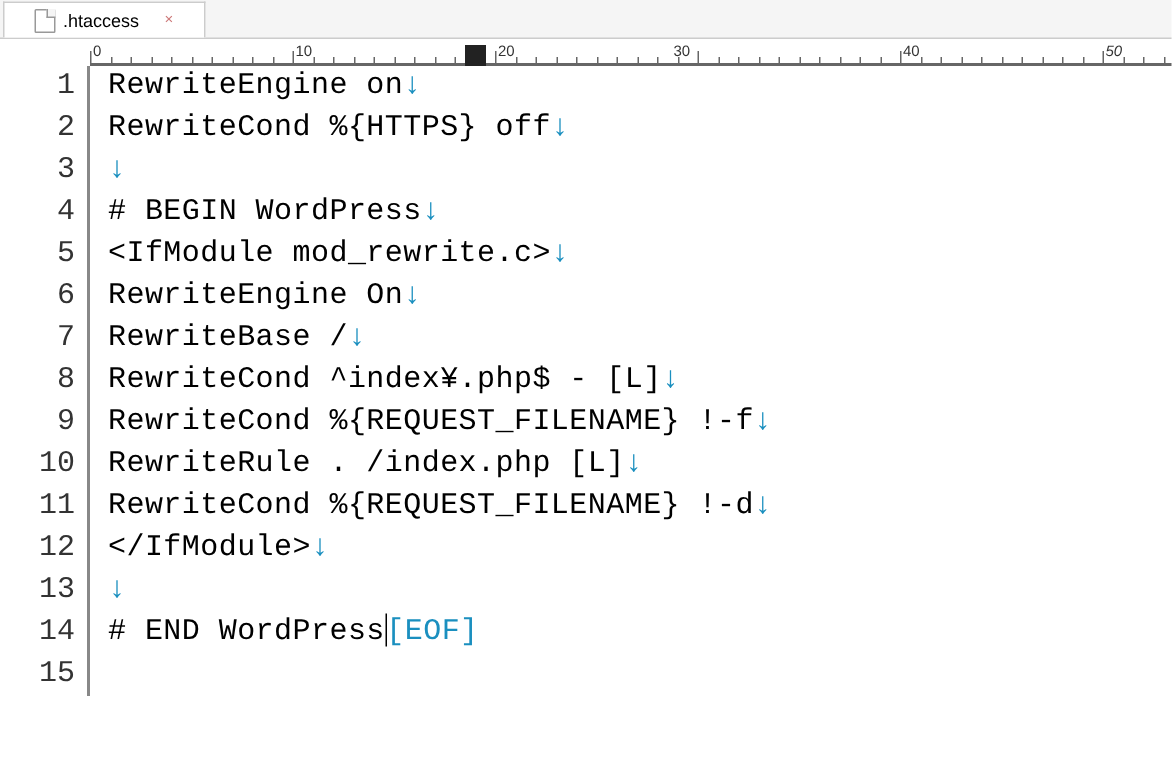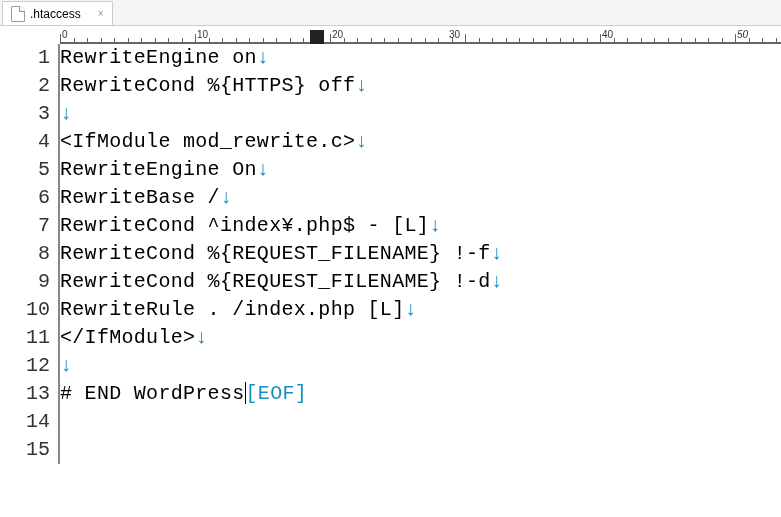--- a/index.html
+++ b/index.html
@@ -1,33 +1,33 @@
 <!DOCTYPE html>
 <html><head>
 <meta charset="utf-8">
 <style>
 *{margin:0;padding:0;box-sizing:border-box}
 body{font-family:"MS Gothic","Courier New",monospace;font-size:20px;background:#fff;overflow:hidden}
 .editor{width:781px;height:517px;background:#fff;position:relative}
 .tabbar{height:26px;background:#f5f5f5;border-bottom:1px solid #ccc;display:flex;align-items:flex-end}
-.tab{display:flex;align-items:center;height:24px;padding:0 8px;background:#fff;border:1px solid #ccc;border-bottom:none;margin-left:2px;font-size:12px;font-family:Arial,sans-serif;gap:5px}
+.tab{display:flex;align-items:center;height:24px;padding:0 20px;background:#fff;border:1px solid #ccc;border-bottom:none;margin-left:2px;font-size:12px;font-family:Arial,sans-serif;gap:5px}
 .file-icon{width:14px;height:16px;position:relative;background:#fff;border:1px solid #999;border-radius:1px}
 .file-icon::before{content:"";position:absolute;top:-1px;right:-1px;width:5px;height:5px;background:#f5f5f5;border-left:1px solid #999;border-bottom:1px solid #999}
 .tab-close{margin-left:12px;color:#c77;font-size:10px;cursor:pointer}
 .ruler{height:18px;border-bottom:2px solid #666;position:relative;margin-left:60px;font-size:10px;font-family:Arial,sans-serif;background:#fff}
 .ruler-track{position:absolute;bottom:0;left:0;right:0;height:10px}
 .ruler-tick{position:absolute;bottom:0;width:1px;background:#666}
 .ruler-tick.minor{height:4px}
 .ruler-tick.major{height:8px}
 .ruler-num{position:absolute;bottom:2px;font-size:10px;color:#333;transform:translateX(2px)}
 .ruler-marker{position:absolute;bottom:-2px;width:14px;height:14px;background:#222}
 .code-area{display:flex}
 .gutter{width:60px;text-align:right;padding-right:8px;border-right:2px solid #888;color:#333}
 .gutter .ln{height:28px;line-height:28px;font-size:20px}
-.lines{flex:1;padding-left:0}
+.lines{flex:1;padding-left:12px}
 .line{height:28px;line-height:28px;white-space:pre;font-size:20px;color:#000;letter-spacing:0.3px}
 .ret{color:#1a8fbf}
 .eof{color:#1a8fbf}
 .link{color:#0645cc;text-decoration:underline}
 .caret{display:inline-block;width:1px;height:22px;background:#000;vertical-align:middle;margin:0 0 2px 0}
 </style>
 </head>
 <body>
 
 <div class="editor">
@@ -120,25 +120,26 @@
         <div class="ln">11</div>
         <div class="ln">12</div>
         <div class="ln">13</div>
         <div class="ln">14</div>
         <div class="ln">15</div>
       </div>
     <div class="lines" id="lines">
         <div class="line"><span>RewriteEngine on</span><span class="ret">↓</span></div>
         <div class="line"><span>RewriteCond %{HTTPS} off</span><span class="ret">↓</span></div>
         <div class="line"><span class="ret">↓</span></div>
+        <div class="line"><span># BEGIN WordPress</span><span class="ret">↓</span></div>
         <div class="line"><span>&lt;IfModule mod_rewrite.c&gt;</span><span class="ret">↓</span></div>
         <div class="line"><span>RewriteEngine On</span><span class="ret">↓</span></div>
         <div class="line"><span>RewriteBase /</span><span class="ret">↓</span></div>
         <div class="line"><span>RewriteCond ^index¥.php$ - [L]</span><span class="ret">↓</span></div>
         <div class="line"><span>RewriteCond %{REQUEST_FILENAME} !-f</span><span class="ret">↓</span></div>
+        <div class="line"><span>RewriteRule . /index.php [L]</span><span class="ret">↓</span></div>
         <div class="line"><span>RewriteCond %{REQUEST_FILENAME} !-d</span><span class="ret">↓</span></div>
-        <div class="line"><span>RewriteRule . /index.php [L]</span><span class="ret">↓</span></div>
         <div class="line"><span>&lt;/IfModule&gt;</span><span class="ret">↓</span></div>
         <div class="line"><span class="ret">↓</span></div>
         <div class="line"><span># END WordPress</span><span class="caret"></span><span class="eof">[EOF]</span></div>
       </div>
   </div>
 </div>
 
 </body></html>

